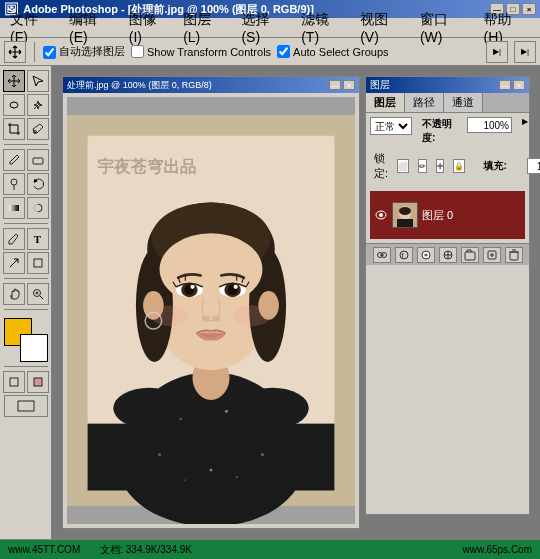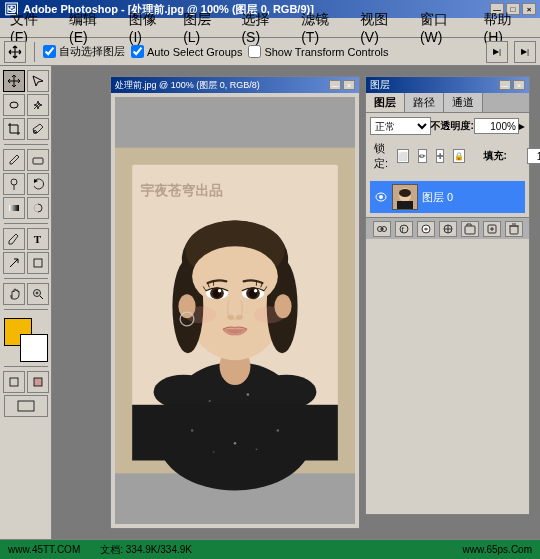--- a/index.html
+++ b/index.html
@@ -90,21 +90,21 @@
       font-size: 10px;
     }
     .toolbar-separator {
       width: 1px;
       height: 20px;
       background: #808080;
       margin: 0 2px;
     }
     .toolbar-check-group {
       display: flex;
-      align-items: center;
+      align-items: flex-end;
       gap: 3px;
       font-size: 11px;
     }
     .toolbar-check-group input[type=checkbox] {
       margin: 0;
     }
 
     
     .main-container {
       display: flex;
@@ -175,21 +175,20 @@
       right: 0;
     }
 
     
     .canvas-area {
       flex: 1;
       position: relative;
       overflow: hidden;
       background: #7a7a7a;
       padding: 10px;
-      margin-left: 48px;
     }
     .canvas-window {
       position: absolute;
       top: 10px;
       left: 10px;
       right: 180px;
       bottom: 10px;
       background: #d4d0c8;
       border: 1px solid #808080;
     }
@@ -251,22 +250,21 @@
       font-weight: bold;
     }
     .panel-controls {
       padding: 4px;
       display: flex;
       flex-direction: column;
       gap: 4px;
     }
     .panel-row {
       display: flex;
-      align-items: center;
-      gap: 0;
+      gap: 10px;
       font-size: 11px;
     }
     .panel-select {
       height: 18px;
       font-size: 10px;
       background: white;
       border: 1px solid #808080;
       flex: 1;
     }
     .panel-label {
@@ -302,28 +300,28 @@
     }
 
     
     .layers-area {
       flex: 1;
       background: #9a9a9a;
       margin: 4px;
       overflow-y: auto;
     }
     .layer-item {
-      height: 32px;
+      height: 48px;
       display: flex;
       align-items: center;
       gap: 4px;
       padding: 0 4px;
       cursor: pointer;
       font-size: 11px;
-      background: #3b82f6;
+      background: #7f1d1d;
       color: white;
     }
     .layer-eye {
       width: 14px;
       height: 14px;
       display: flex;
       align-items: center;
       justify-content: center;
       font-size: 10px;
     }
@@ -413,26 +411,26 @@
         <path d="M7,1 L7,13 M1,7 L13,7 M7,1 L5,3 M7,1 L9,3 M7,13 L5,11 M7,13 L9,11 M1,7 L3,5 M1,7 L3,9 M13,7 L11,5 M13,7 L11,9" stroke="#000" stroke-width="1.2" fill="none"></path>
       </svg>
     </div>
   </div>
   <div class="toolbar-separator"></div>
   <div class="toolbar-check-group">
     <input type="checkbox" checked="" style="">
     <label>自动选择图层</label>
   </div>
   <div class="toolbar-check-group">
+    <input type="checkbox" style="">
+    <label>Show Transform Controls</label>
+  </div>
+  <div class="toolbar-check-group">
     <input type="checkbox" checked="" style="">
     <label>Auto Select Groups</label>
-  </div>
-  <div class="toolbar-check-group">
-    <input type="checkbox" style="">
-    <label>Show Transform Controls</label>
   </div>
   <div style="flex:1"></div>
   <div class="toolbar-btn" style="font-size:8px;">▶|</div>
   <div class="toolbar-btn" style="font-size:8px;">▶|</div>
 </div>
 
 <div class="main-container">
 
   <div class="left-toolbar">
     <div class="tool-row">

